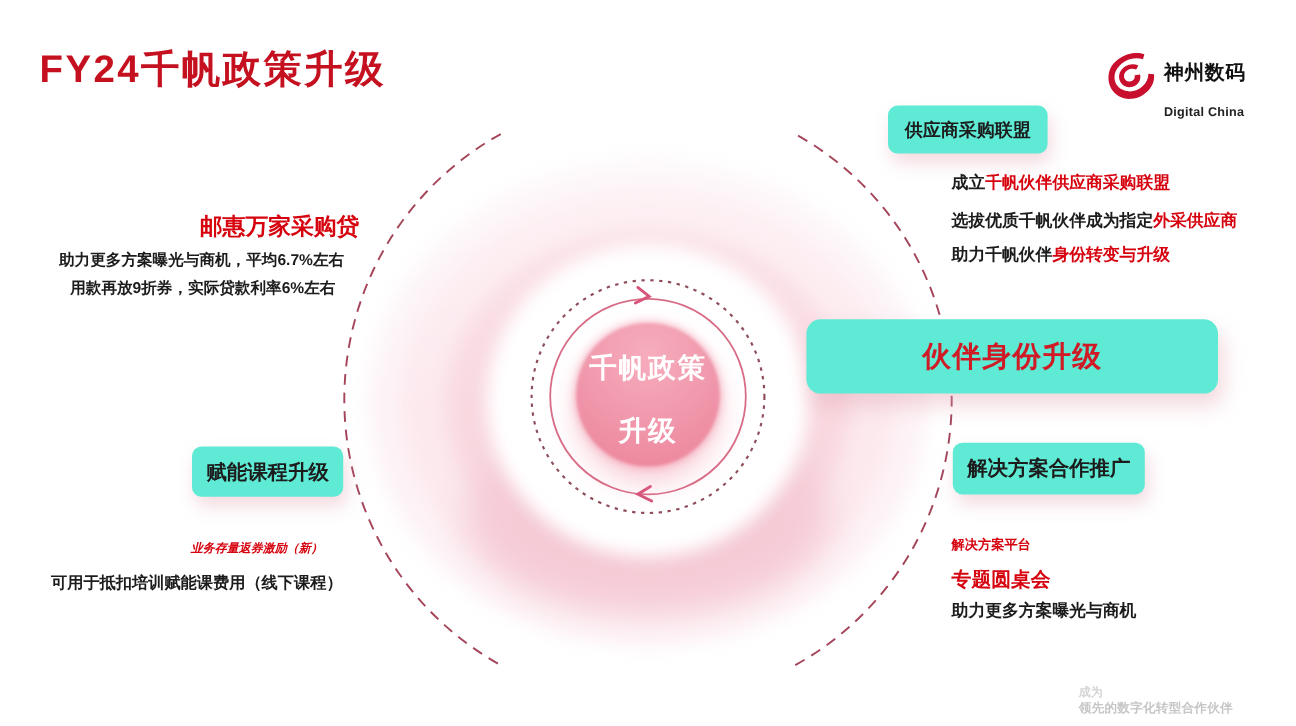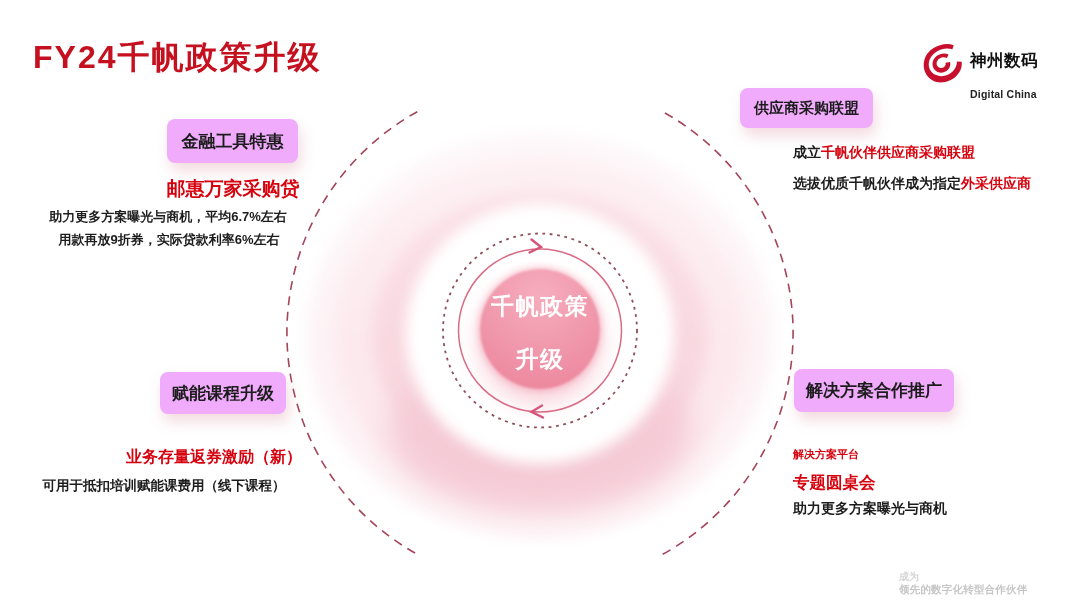--- a/index.html
+++ b/index.html
@@ -36,21 +36,21 @@
     color:#c5101f;letter-spacing:2px;white-space:nowrap;}
 
   .logo{position:absolute;left:918px;top:39px;width:130px;height:50px;}
   .logo svg{position:absolute;left:0;top:0;}
   .logo .cn{position:absolute;left:52px;top:11px;font-size:16.5px;font-weight:700;color:#111;
     letter-spacing:0.5px;white-space:nowrap;}
   .logo .en{position:absolute;left:52px;top:31px;font-size:10.5px;font-weight:700;color:#222;
     letter-spacing:0.2px;white-space:nowrap;margin-top:18px;}
 
   
-  .card{position:absolute;background:#f0abfc;display:flex;align-items:center;justify-content:center;
+  .card{position:absolute;background:#5eead4;display:flex;align-items:center;justify-content:center;
     white-space:nowrap;}
   .card-small{border-radius:8px;box-shadow:3px 8px 14px rgba(223,160,175,.38);
     font-weight:700;color:#1c1c1c;}
   .card-big{border-radius:12px;box-shadow:4px 10px 18px rgba(223,160,175,.42);
     font-weight:700;color:#d01a26;font-size:24px;letter-spacing:1px;}
 
   .card-finance {left:167px;top:119px;width:131px;height:44px;font-size:17px;}
   .card-course  {left:160px;top:372px;width:126px;height:42px;font-size:17px;}
   .card-alliance{left:740px;top:88px; width:133px;height:40px;font-size:15px;}
   .card-solution{left:794px;top:369px;width:160px;height:43px;font-size:17px;}
@@ -60,21 +60,21 @@
   
   .ctr{position:absolute;transform:translate(-50%,-50%);white-space:nowrap;font-weight:700;}
   .lft{position:absolute;transform:translateY(-50%);white-space:nowrap;font-weight:700;}
   .red{color:#d6030f;}
   .blk{color:#1c1c1c;}
 
   .lt-highlight{left:233px;top:189px;font-size:19px;text-align:right;}
   .lt-line1{left:168px;top:217px;font-size:13px;}
   .lt-line2{left:169px;top:240px;font-size:13px;}
 
-  .lb-highlight{left:214px;top:457px;font-size:16px;}
+  .lb-highlight{left:214px;top:457px;font-size:10px;font-style:italic;}
   .lb-line1{left:164px;top:486px;font-size:13.5px;}
 
   .rt-line1{left:793px;top:153px;font-size:14px;}
   .rt-line2{left:793px;top:184px;font-size:14px;}
   .rt-line3{left:793px;top:213px;font-size:14px;}
 
   .rb-highlight1{left:793px;top:454px;font-size:11px;}
   .rb-highlight2{left:793px;top:483px;font-size:16.5px;}
   .rb-line1{left:793px;top:509px;font-size:14px;}
 
@@ -121,38 +121,41 @@
         <path d="M 90 32 C 76 13, 40 7, 21 24 C 1 42, 3 73, 28 86 C 49 97, 76 90, 85 71
                  L 77 65 C 68 79, 47 83, 32 73 C 15 61, 15 40, 32 29 C 49 19, 72 24, 83 38 Z"></path>
         <path d="M 70 43 C 62 30, 42 28, 32 39 C 23 50, 28 65, 41 69 C 51 72, 61 67, 64 58
                  L 55 54 C 53 60, 46 62, 41 58 C 35 53, 36 46, 41 42 C 48 37, 58 39, 63 47 Z"></path>
       </g>
     </svg>
     <span class="cn">神州数码</span>
     <span class="en">Digital China</span>
   </div>
 
-  <div class="card card-small card-finance">金融工具特惠</div>
   <div class="card card-small card-course">赋能课程升级</div>
   <div class="card card-small card-alliance">供应商采购联盟</div>
+  <div class="card card-big card-right-main">伙伴身份升级</div>
   <div class="card card-small card-solution">解决方案合作推广</div>
 
   <div class="ctr red lt-highlight">邮惠万家采购贷</div>
   <div class="ctr blk lt-line1">助力更多方案曝光与商机，平均6.7%左右</div>
   <div class="ctr blk lt-line2">用款再放9折券，实际贷款利率6%左右</div>
 
   <div class="ctr red lb-highlight">业务存量返券激励（新）</div>
   <div class="ctr blk lb-line1">可用于抵扣培训赋能课费用（线下课程）</div>
 
   <div class="lft rt-line1">
     <span class="blk">成立</span><span class="red">千帆伙伴供应商采购联盟</span>
   </div>
   <div class="lft rt-line2">
     <span class="blk">选拔优质千帆伙伴成为指定</span><span class="red">外采供应商</span>
   </div>
+  <div class="lft rt-line3">
+    <span class="blk">助力千帆伙伴</span><span class="red">身份转变与升级</span>
+  </div>
 
   <div class="lft red rb-highlight1">解决方案平台</div>
   <div class="lft red rb-highlight2">专题圆桌会</div>
   <div class="lft blk rb-line1">助力更多方案曝光与商机</div>
 
   <div class="lft footer-line1">成为</div>
   <div class="lft footer-line2">领先的数字化转型合作伙伴</div>
 
 </div>
 

